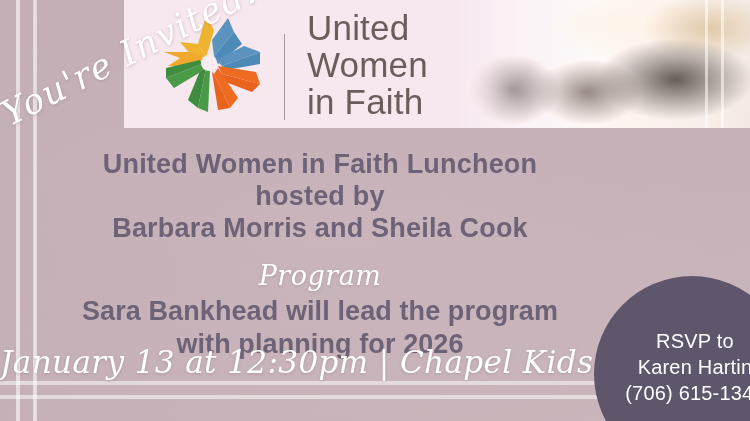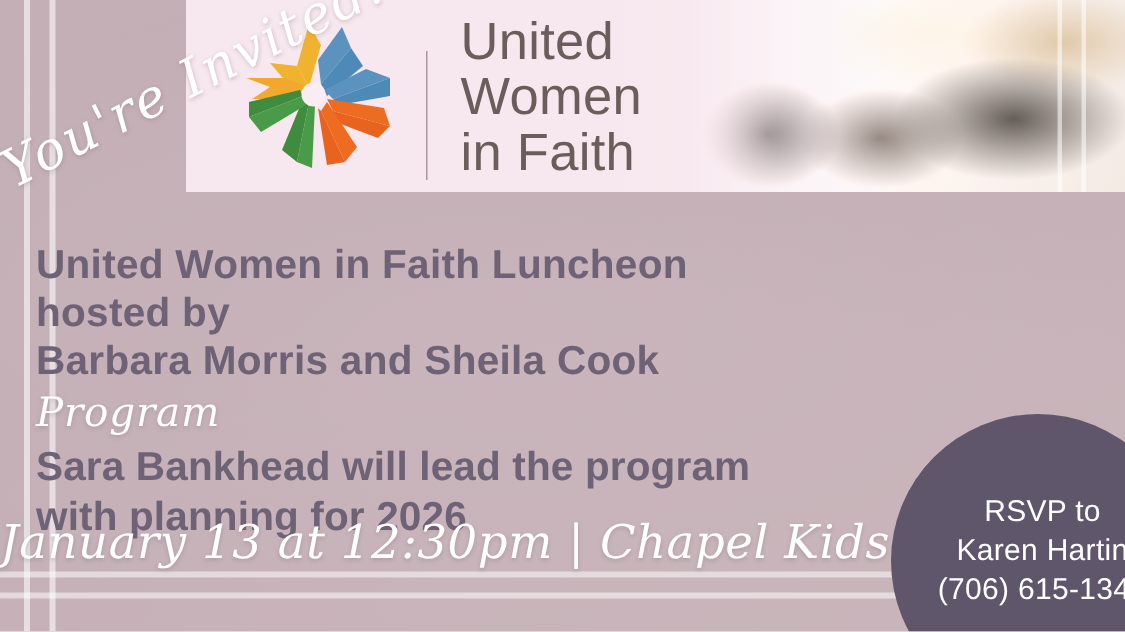--- a/index.html
+++ b/index.html
@@ -143,35 +143,34 @@
     font-weight: 400;
     letter-spacing: 1.5px;
     text-shadow: 0 1px 3px rgba(120,100,108,0.35);
     white-space: nowrap;
   }
 
   
   .main-text {
     position: absolute;
     left: 0;
-    top: 160px;
+    top: 148px;
     width: 640px;
-    text-align: left;
+    text-align: center;
     color: #6e6276;
-    padding-left: 24px;
   }
   .headline {
     font-size: 27px;
     font-weight: 700;
     line-height: 1.19;
     letter-spacing: 0.2px;
     white-space: pre-line;
   }
   .program-script {
-    margin-top: 4px;
+    margin-top: 16px;
     color: #ffffff;
     font-family: "DejaVu Serif", serif;
     font-style: italic;
     font-size: 27px;
     font-weight: 400;
     letter-spacing: 0.5px;
     text-shadow: 0 1px 3px rgba(120,100,108,0.3);
   }
   .program-desc {
     margin-top: 4px;

